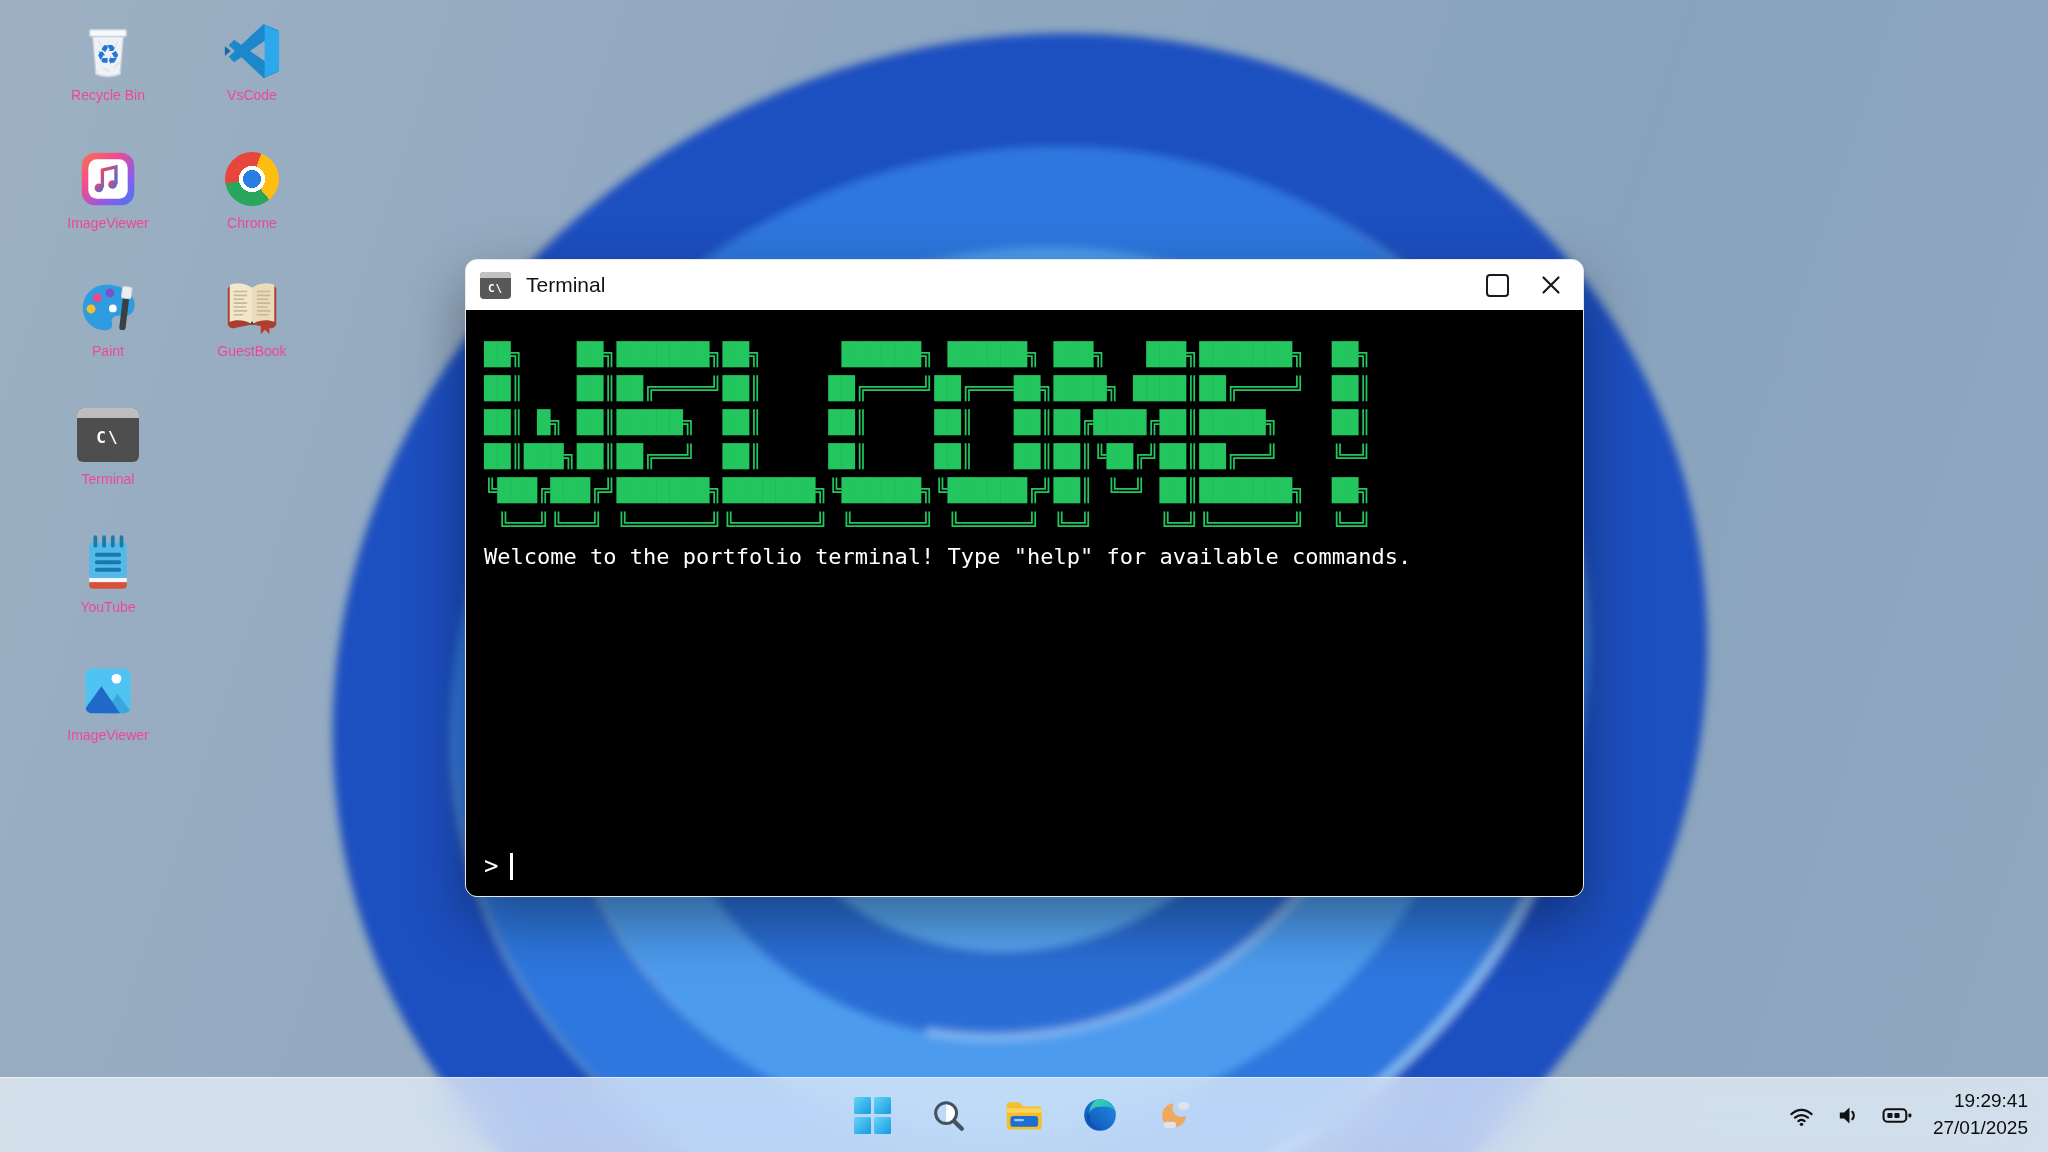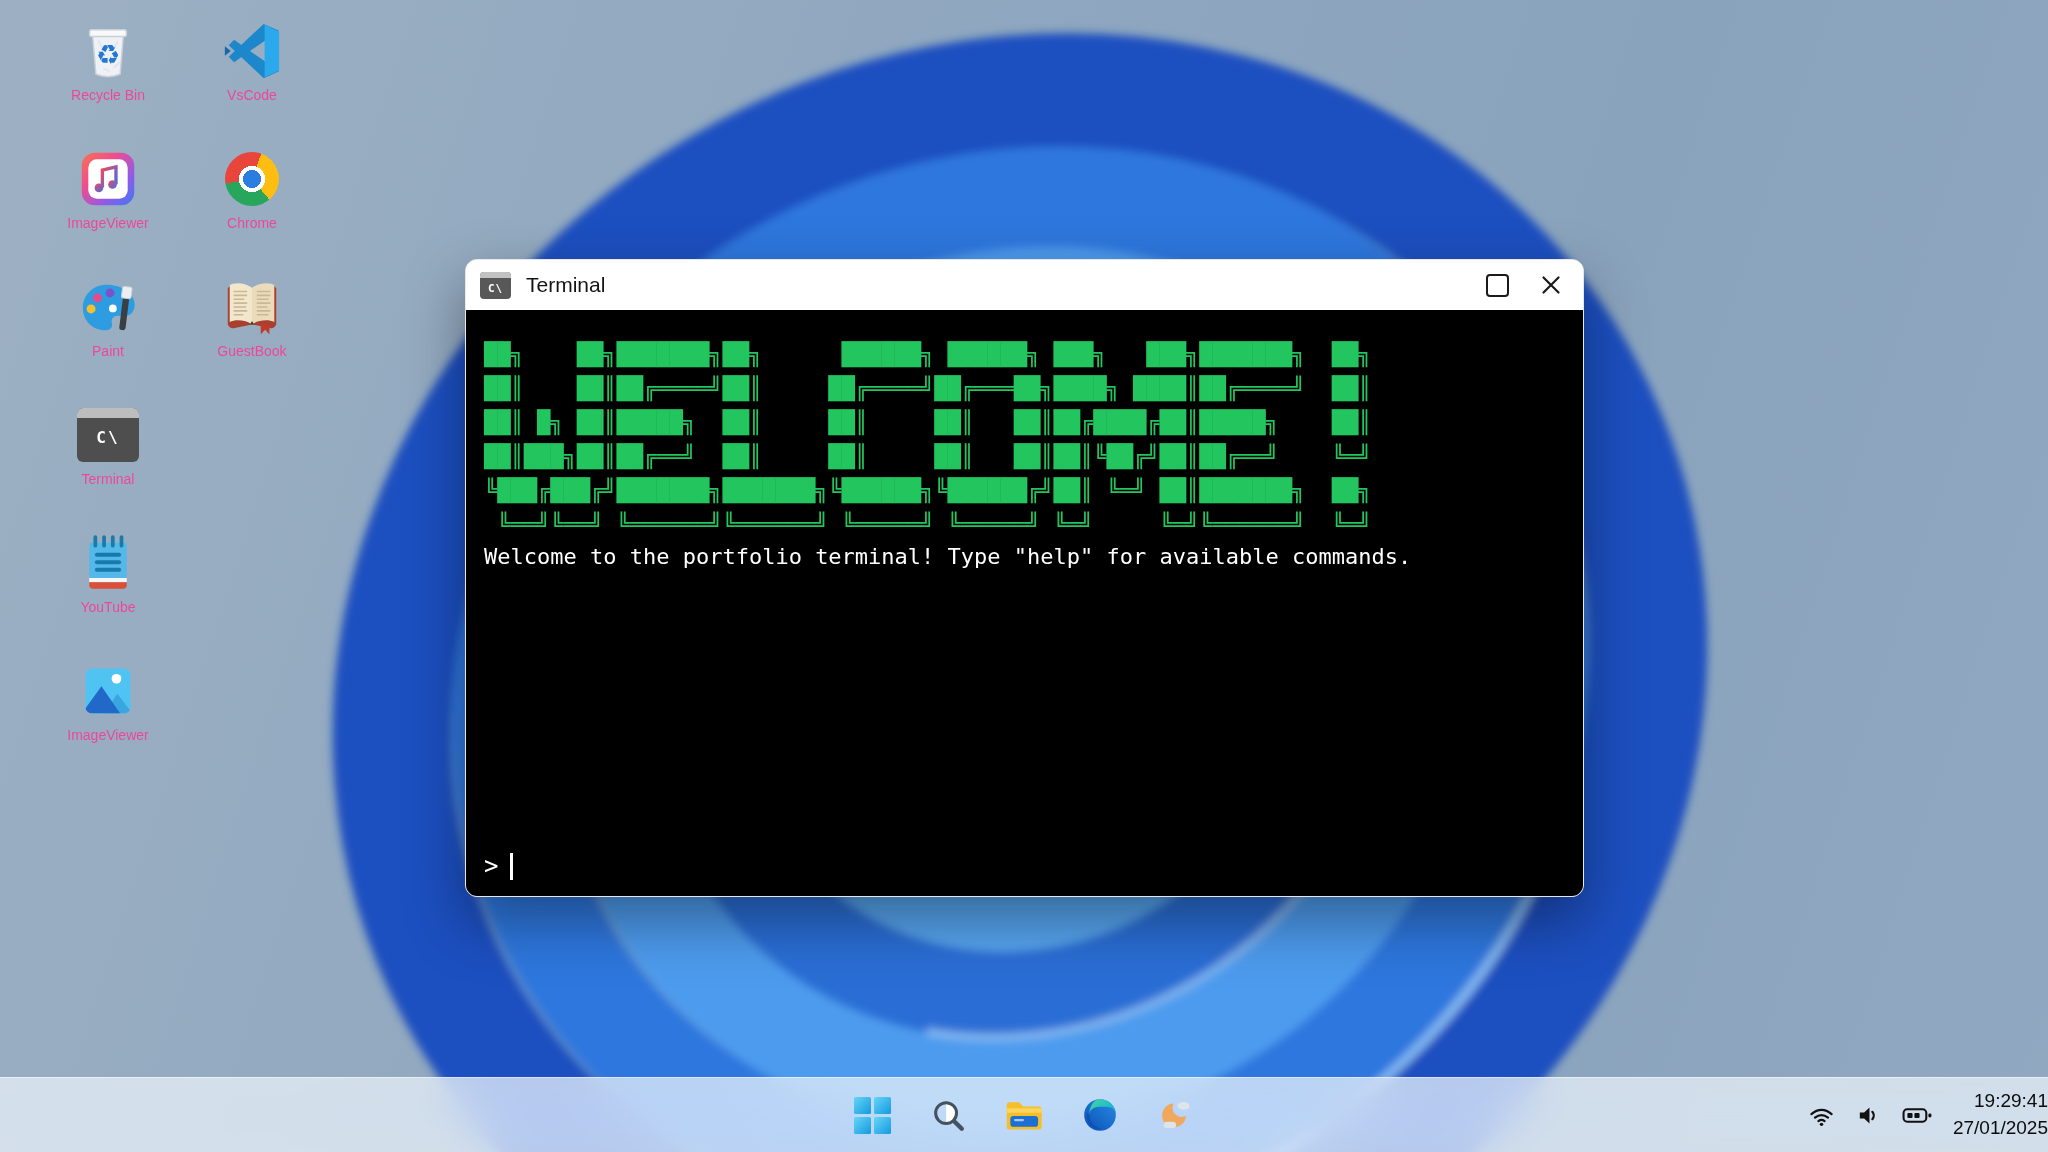--- a/index.html
+++ b/index.html
@@ -66,21 +66,21 @@
   }
   .tb-center{
     position:absolute;left:50%;top:50%;transform:translate(-50%,-50%);
     display:flex;align-items:center;gap:26px;
   }
   .tb-btn{width:50px;height:50px;border-radius:8px;display:flex;align-items:center;justify-content:center;cursor:pointer;}
   .win-start{width:37px;height:37px;display:grid;grid-template-columns:17px 17px;grid-template-rows:17px 17px;gap:3px;}
   .win-start span{background:linear-gradient(135deg,#66d5f6,#149ae0);border-radius:1.5px;}
   .tray{
     position:absolute;right:0;top:0;bottom:0;display:flex;align-items:center;
-    gap:20px;
+    gap:20px;padding-right:20px;
   }
   .tray-ic{display:flex;cursor:pointer;}
   .clock{text-align:right;font-size:19px;line-height:1.4;color:#0c0c0c;cursor:pointer;}
 </style>
 </head>
 <body>
 
 <svg class="bloom" width="2048" height="1152" viewBox="0 0 2048 1152">
   <defs>
     <filter id="soft" x="-20%" y="-20%" width="140%" height="140%">

